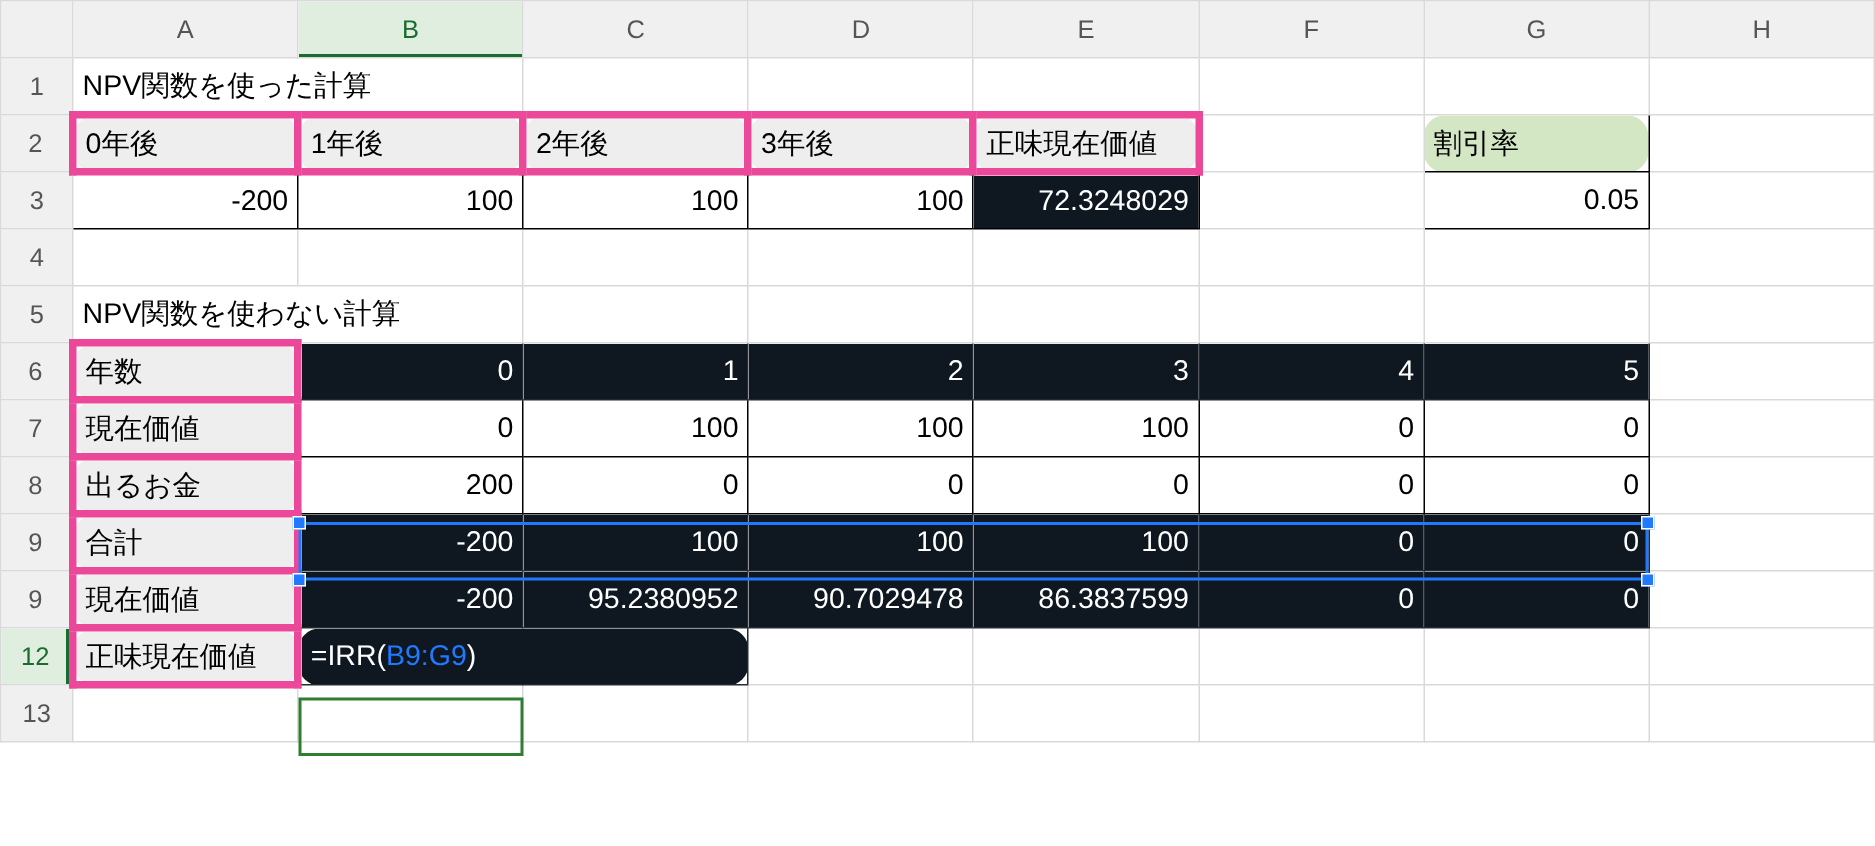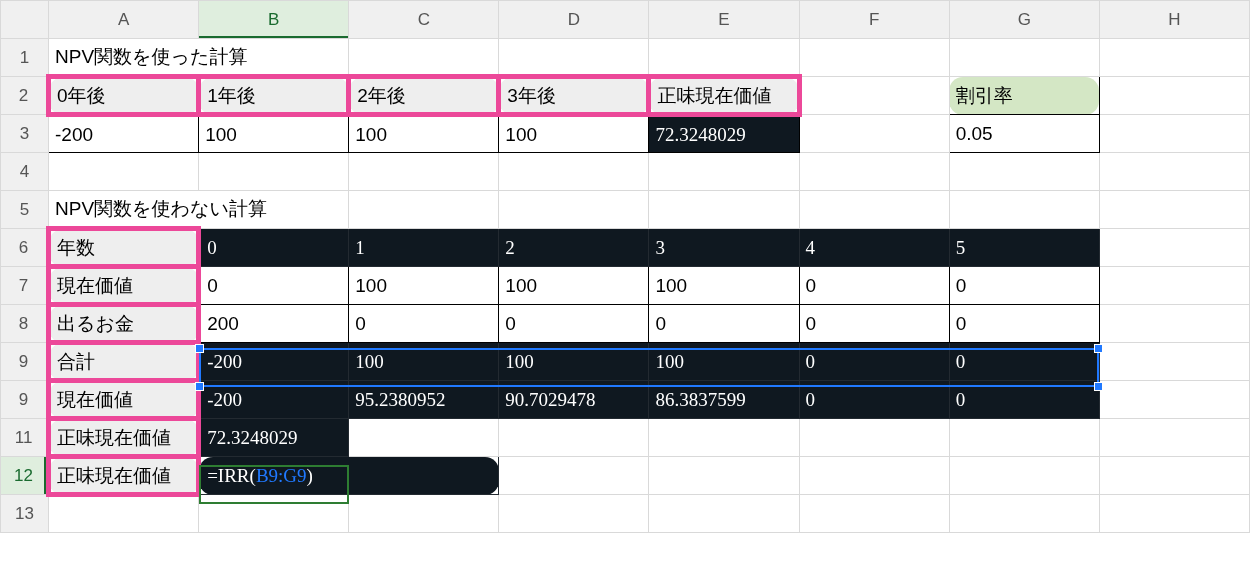--- a/index.html
+++ b/index.html
@@ -7,26 +7,26 @@
   table{border-collapse:collapse;table-layout:fixed;width:1250px;}
   th,td{border:1px solid #d9d9d9;height:38px;padding:0 6px;box-sizing:border-box;vertical-align:middle;white-space:nowrap;overflow:hidden;}
   th{background:#f0f0f0;font-weight:400;color:#555;text-align:center;font-size:17px;}
   th.rowhdr{width:48px;}
   td{background:#fff;}
 
   .col-rh{width:48px;}
   .col{width:150px;}
 
   .left{text-align:left;border-radius:14px;}
-  .right{}
+  .right{text-align:right;}
 
   .hdr-cell{background:#eeeeee;border:5px solid #ec4899;}
   .hdr-cell-green{background:#d4e7c5;border:1px solid #000;}
   .data-border{border:1px solid #000;}
-  .dark{background:#0f1820;color:#fff;font-family:Liberation Serif, serif;}
+  .dark{background:#0f1820;color:#fff;}
   .dark-border{border:1px solid #232a31;}  
 
   
   th.col-active{background:#dfeede;color:#1a6b2f;box-shadow:inset 0 -2px 0 #1a6b2f;}
   
   th.row-active{background:#dfeede;color:#1a6b2f;box-shadow:inset -2px 0 0 #1a6b2f;margin-top:10px;}
 
   
   .editing-wrap{position:absolute;pointer-events:none;border:2px solid #2e7d32;box-sizing:border-box;}
 
@@ -183,31 +183,20 @@
     <td class="hdr-cell left">現在価値</td>
     <td class="dark dark-border right">-200</td>
     <td class="dark dark-border right">95.2380952</td>
     <td class="dark dark-border right">90.7029478</td>
     <td class="dark dark-border right">86.3837599</td>
     <td class="dark dark-border right">0</td>
     <td class="dark dark-border right">0</td>
     <td></td>
   </tr>
 
-  <tr>
-    <th class="rowhdr">11</th>
-    <td class="hdr-cell left">正味現在価値</td>
-    <td class="dark dark-border right">72.3248029</td>
-    <td></td>
-          <td></td>
-          <td></td>
-          <td></td>
-          <td></td>
-          <td></td>
-  </tr>
 
   <tr>
     <th class="rowhdr row-active">12</th>
     <td class="hdr-cell left">正味現在価値</td>
     <td class="dark dark-border left" colspan="2">
       <span class="tok-eq">=</span><span class="tok-fn">IRR</span><span class="tok-par">(</span><span class="tok-ref">B9:G9</span><span class="tok-par">)</span>
     </td>
     <td></td>
           <td></td>
           <td></td>

